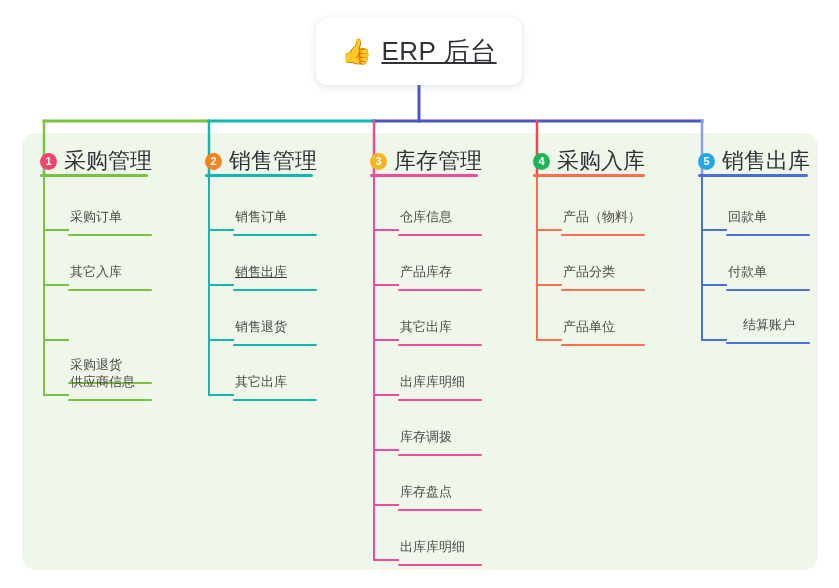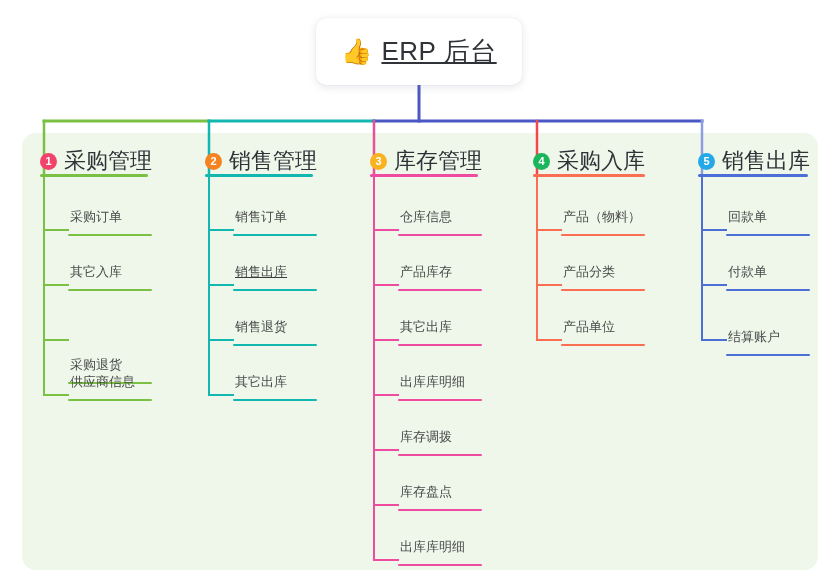--- a/index.html
+++ b/index.html
@@ -286,20 +286,20 @@
         </div>
         <div class="col-rule" style="width: 110px; background: rgb(75, 111, 214);"></div>
         <div class="leaf" style="top: 75px;">
           <span class="leaf-label">回款单</span>
           <div class="leaf-rule" style="background: rgb(75, 111, 214);"></div>
         </div>
         <div class="leaf" style="top: 130px;">
           <span class="leaf-label">付款单</span>
           <div class="leaf-rule" style="background: rgb(75, 111, 214);"></div>
         </div>
-        <div class="leaf" style="top: 195px;">
+        <div class="leaf" style="top: 183px; text-align: center;">
           <span class="leaf-label">结算账户</span>
           <div class="leaf-rule" style="background: rgb(75, 111, 214);"></div>
         </div>
       </div>
     </div>
 
 </div>
 
 </body></html>

